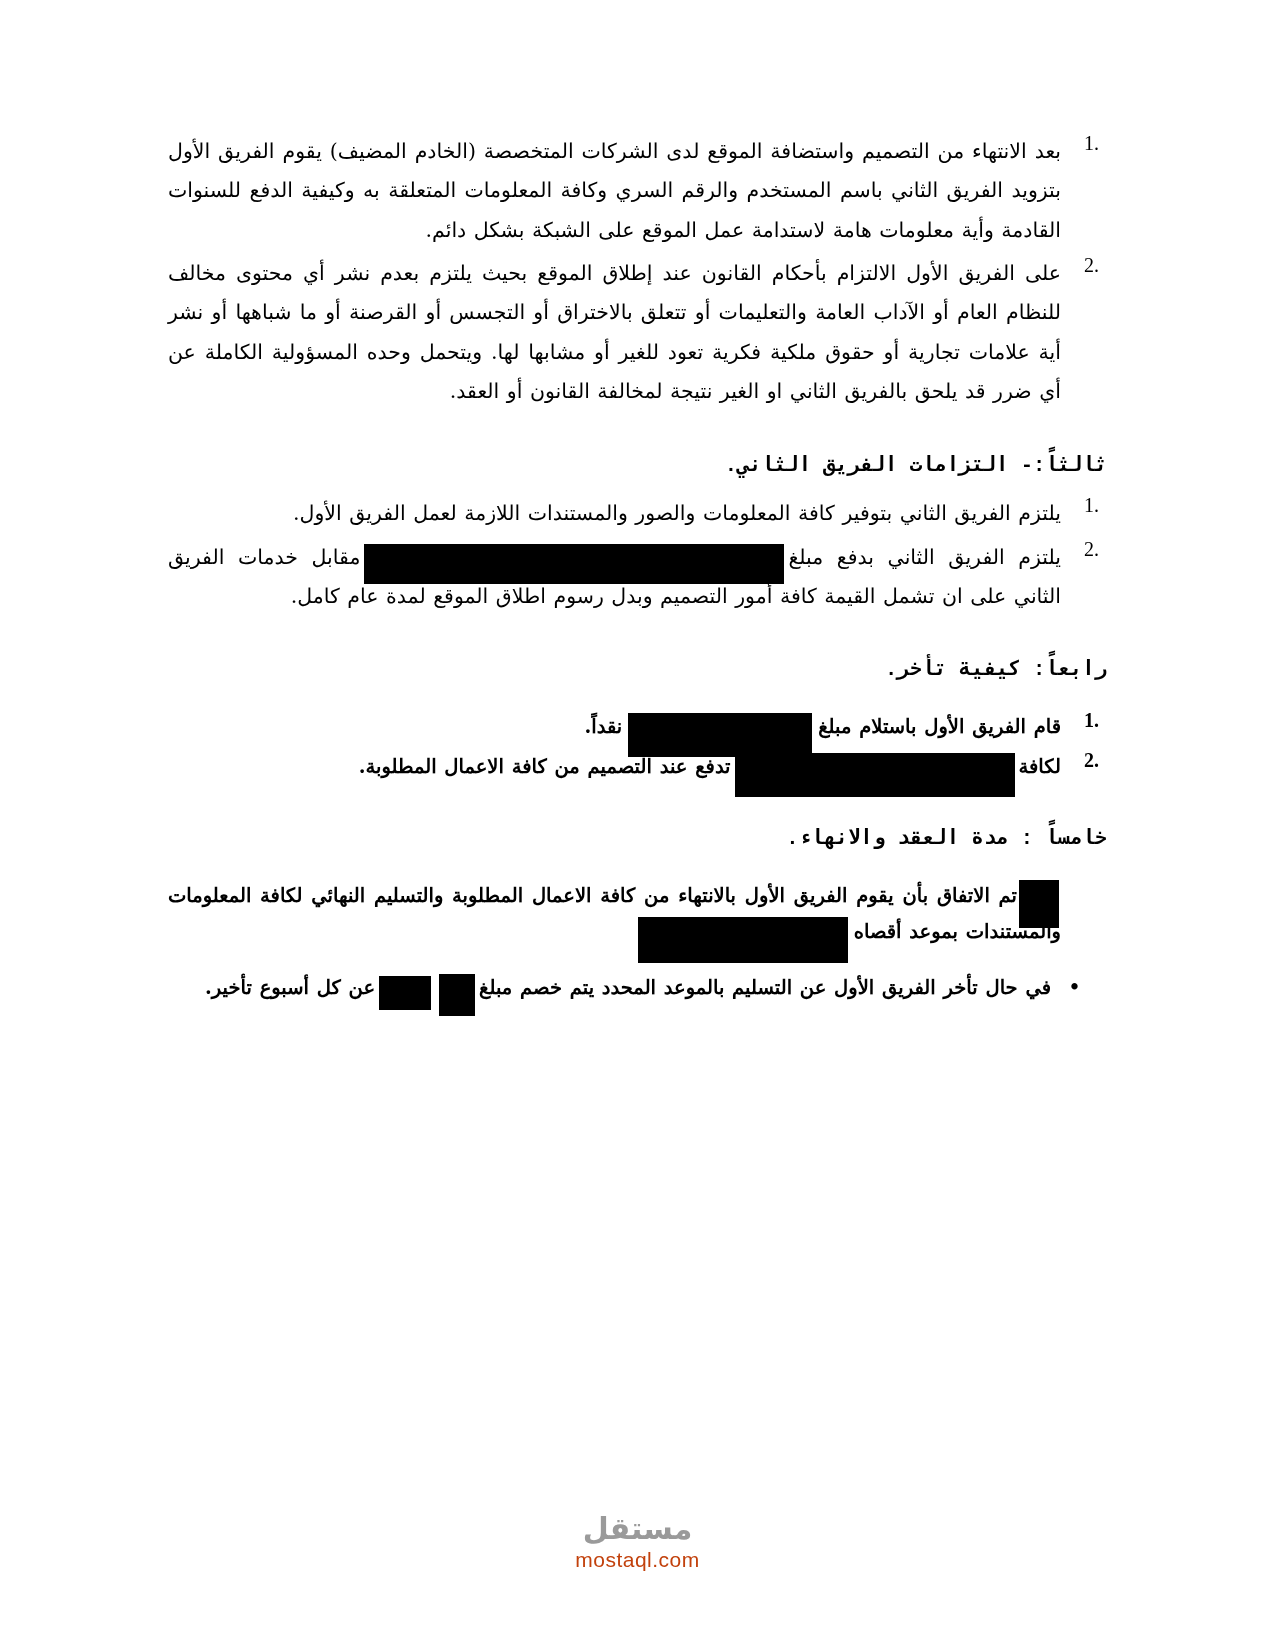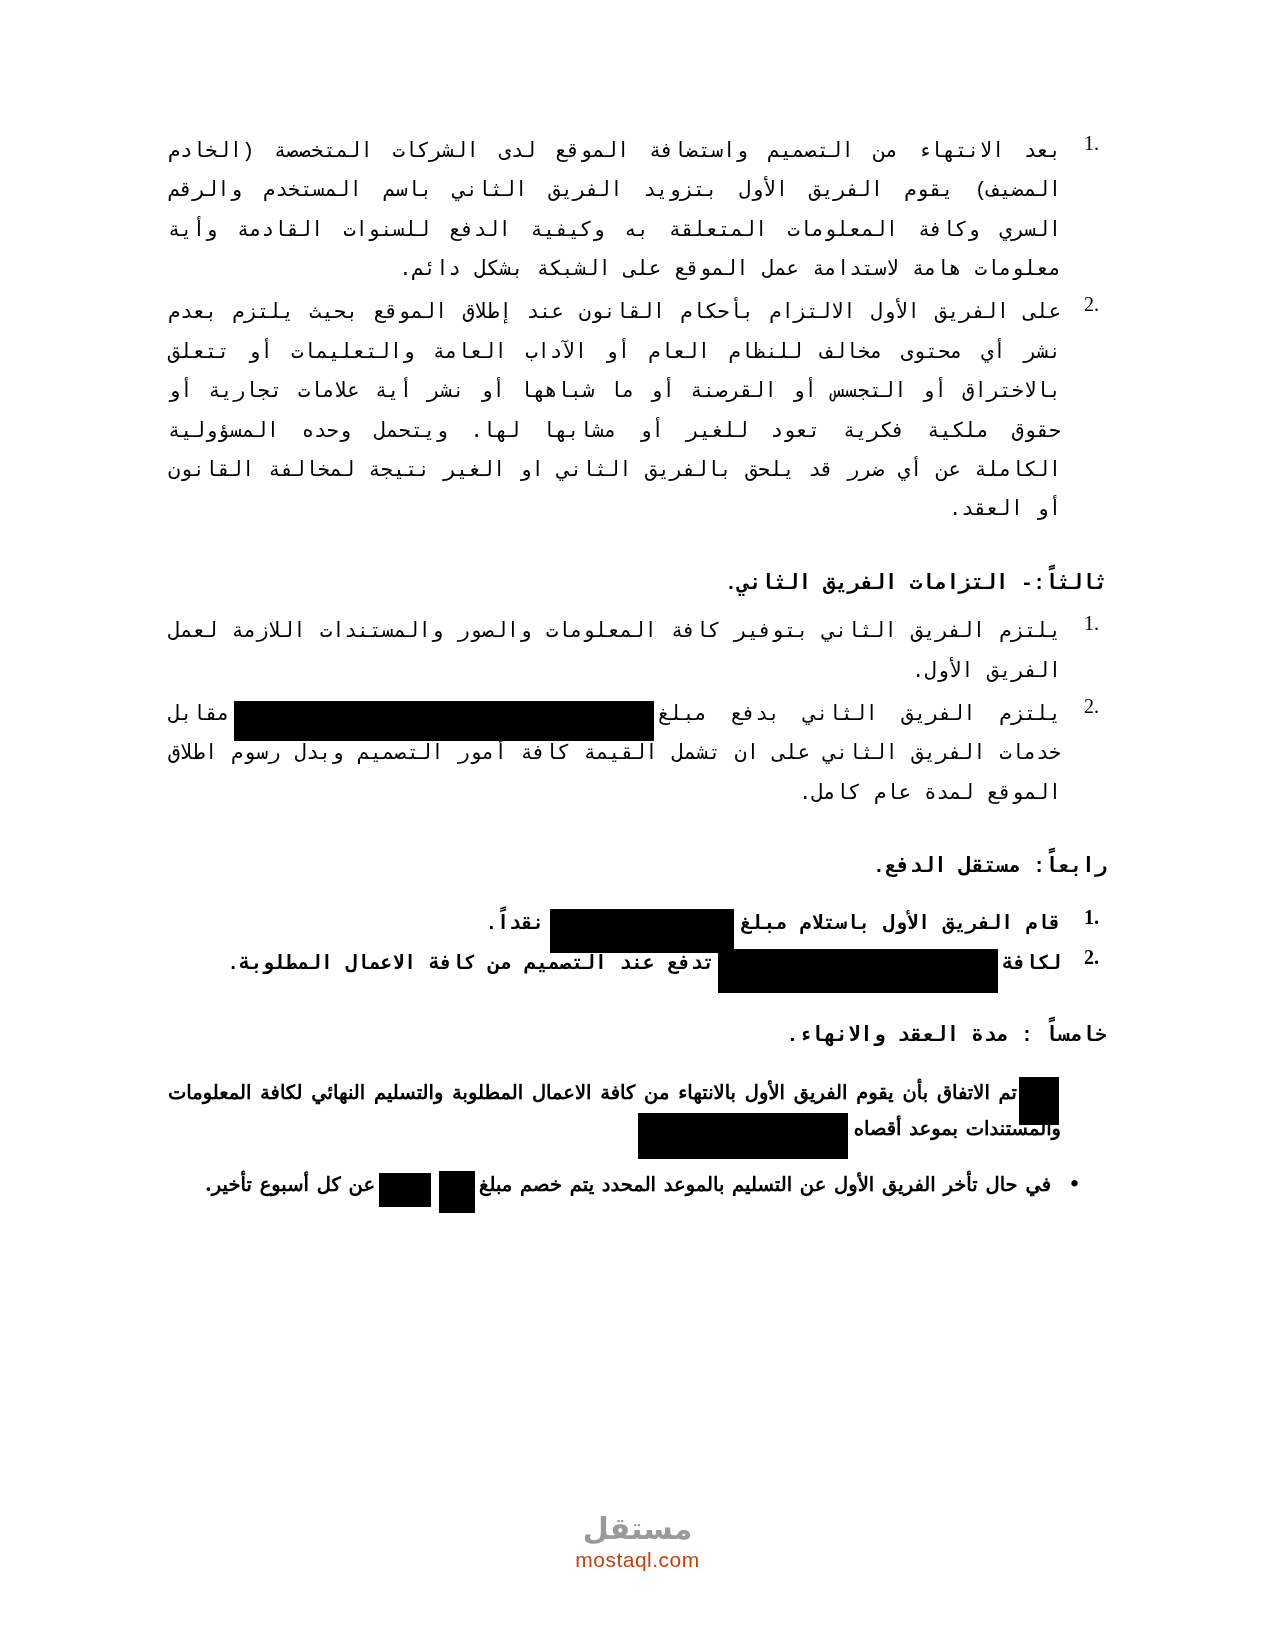--- a/index.html
+++ b/index.html
@@ -37,21 +37,20 @@
     list-style: none;
     margin: 0;
     padding: 0;
     counter-reset: item;
   }
   ol.num-list > li {
     counter-increment: item;
     position: relative;
     padding-right: 46px;
     margin: 0 0 4px 0;
-    font-family: Liberation Mono, monospace;
   }
   ol.num-list > li::before {
     content: counter(item) ".";
     position: absolute;
     right: 8px;
     top: 0;
     font-size: 20px;
     font-family: "Liberation Serif", "DejaVu Serif", serif;
     font-weight: 400;
     direction: ltr;
@@ -176,21 +175,21 @@
       <li>
         <p class="para">يلتزم الفريق الثاني بتوفير كافة المعلومات والصور والمستندات اللازمة لعمل الفريق الأول.</p>
       </li>
       <li>
         <p class="para"><span>يلتزم الفريق الثاني بدفع مبلغ</span><span class="redact r1"></span><span>مقابل خدمات الفريق الثاني على ان تشمل القيمة كافة أمور التصميم وبدل رسوم اطلاق الموقع لمدة عام كامل.</span></p>
       </li>
     </ol>
 
     <div class="spacer-lg"></div>
 
-    <p class="heading">رابعاً: مستقل الدفع.</p>
+    <p class="heading">رابعاً: كيفية تأخر.</p>
 
     <div class="spacer-md"></div>
 
     <ol class="num-list bold">
       <li>
         <p class="para bold"><span>قام الفريق الأول باستلام مبلغ</span><span class="redact r2"></span><span>نقداً.</span></p>
       </li>
       <li>
         <p class="para bold"><span>لكافة</span><span class="redact r3"></span><span>تدفع عند التصميم من كافة الاعمال المطلوبة.</span></p>
       </li>

